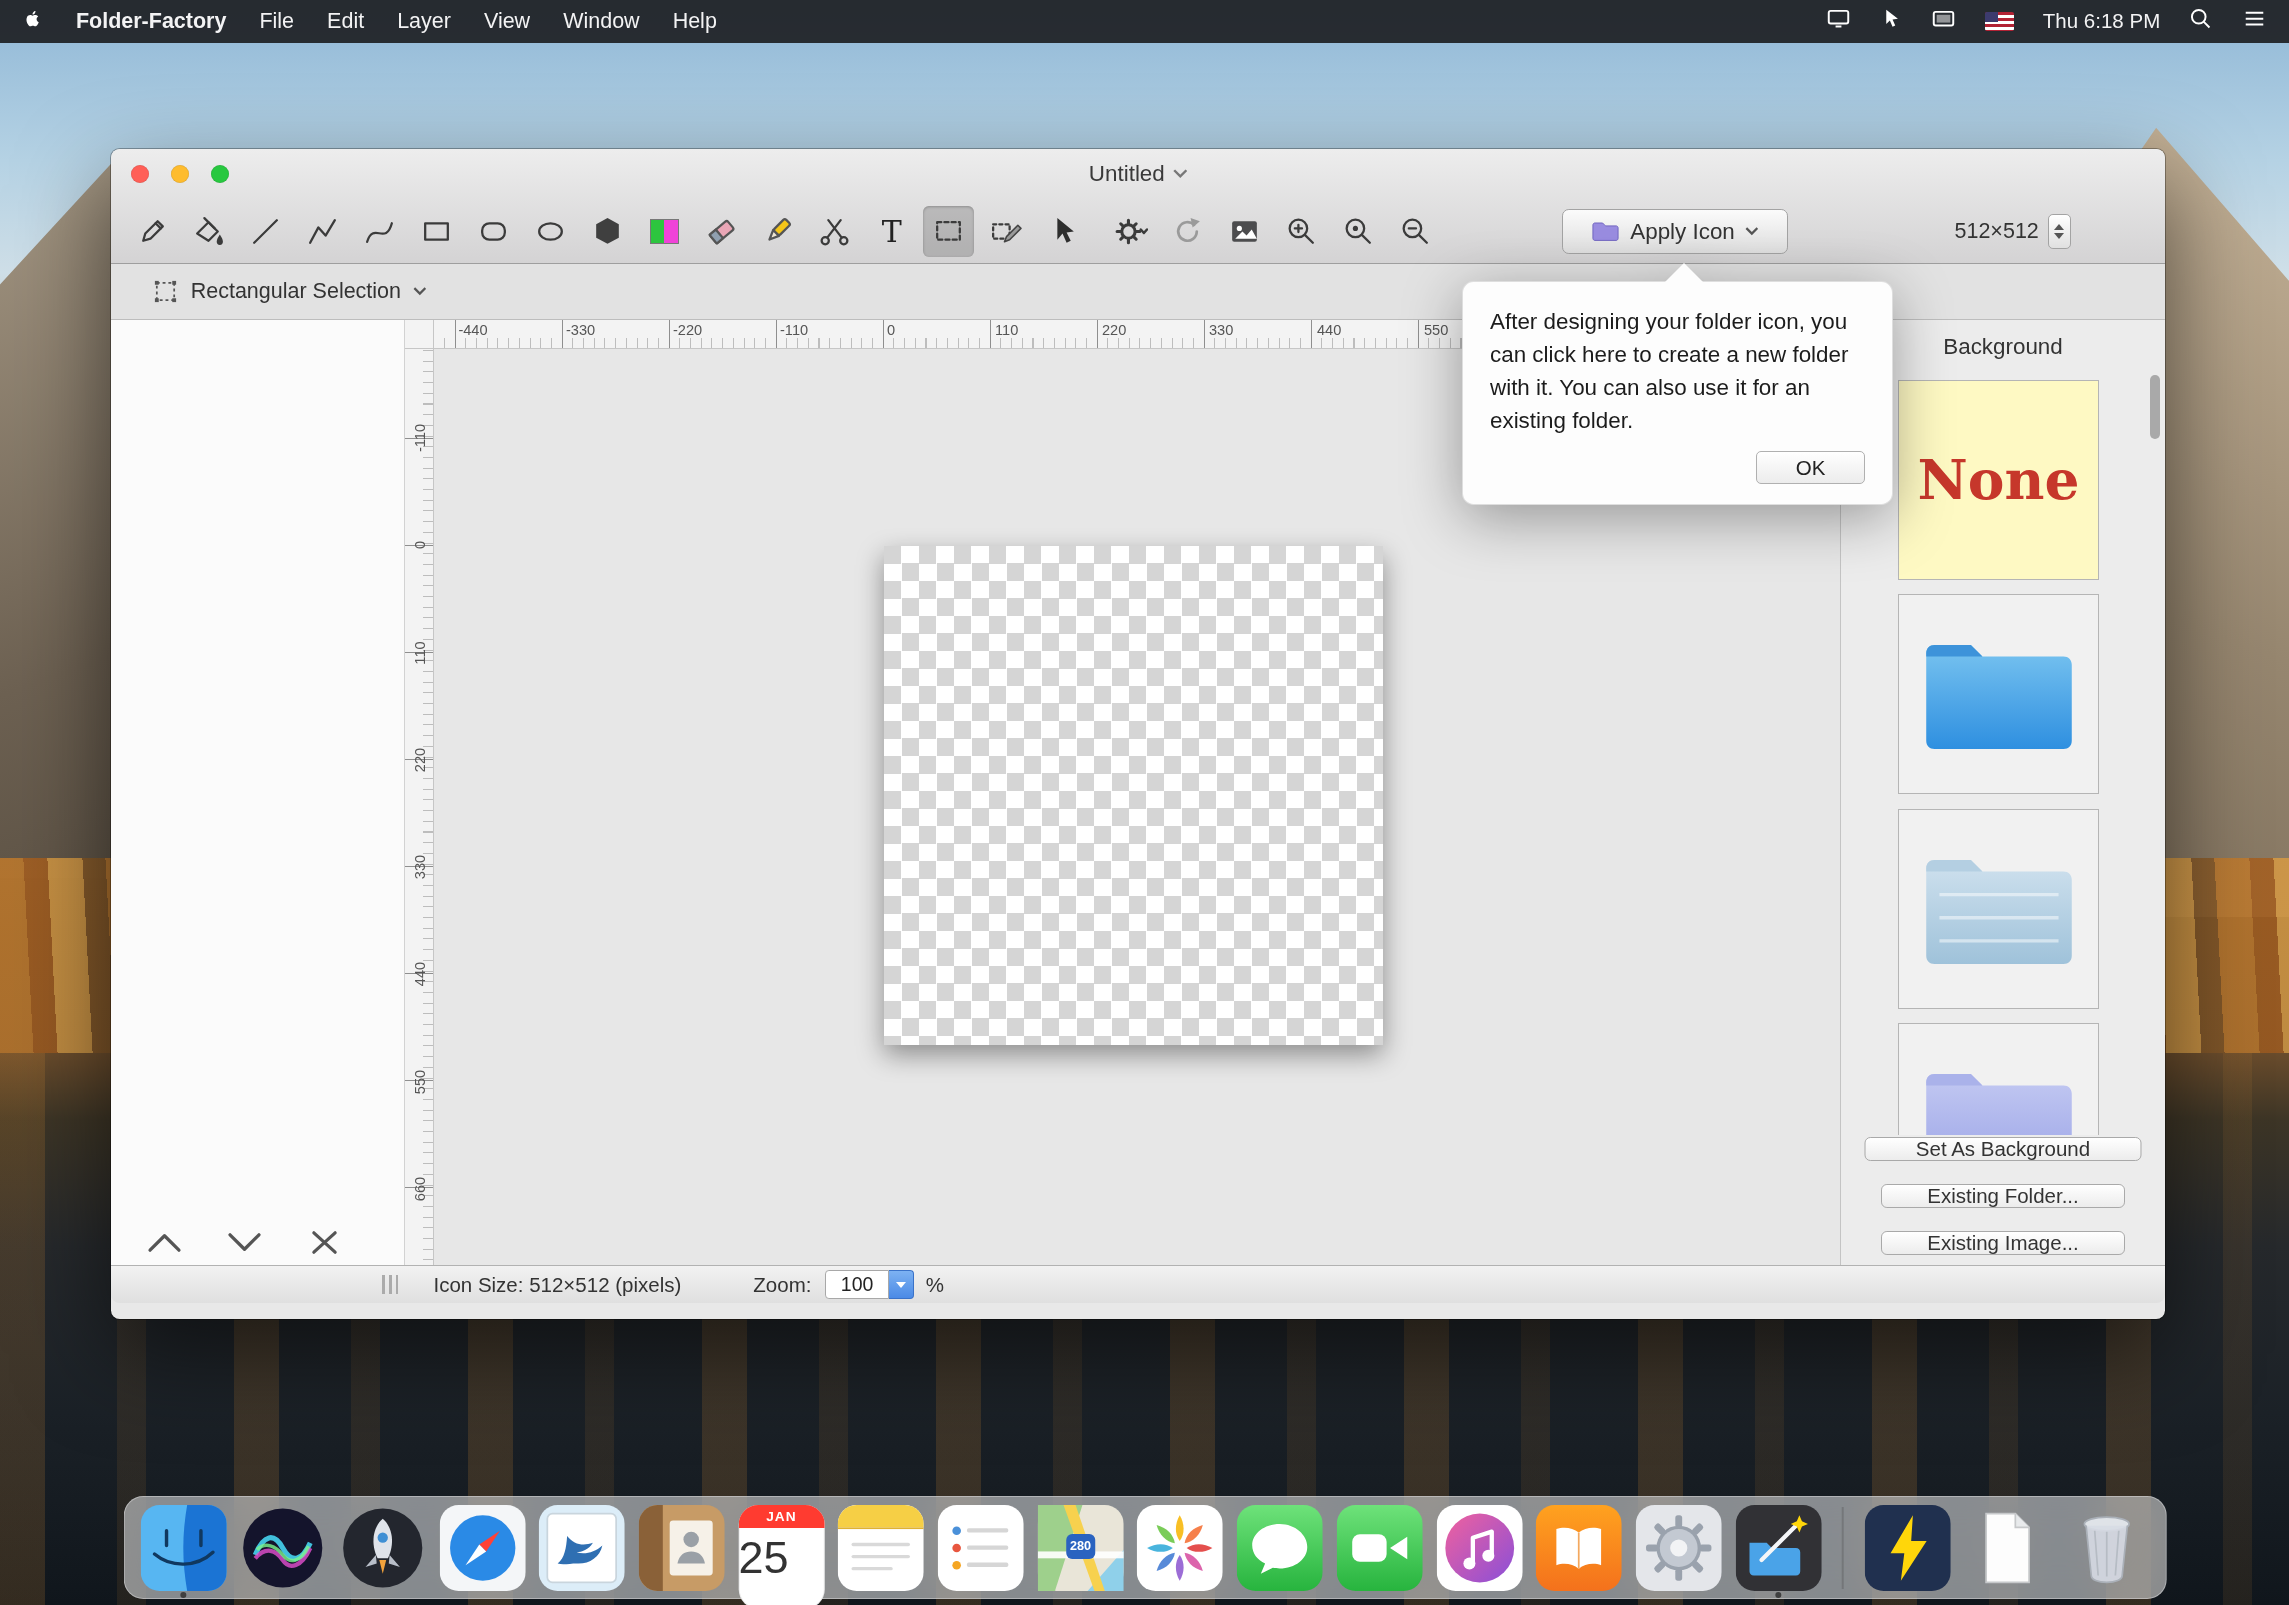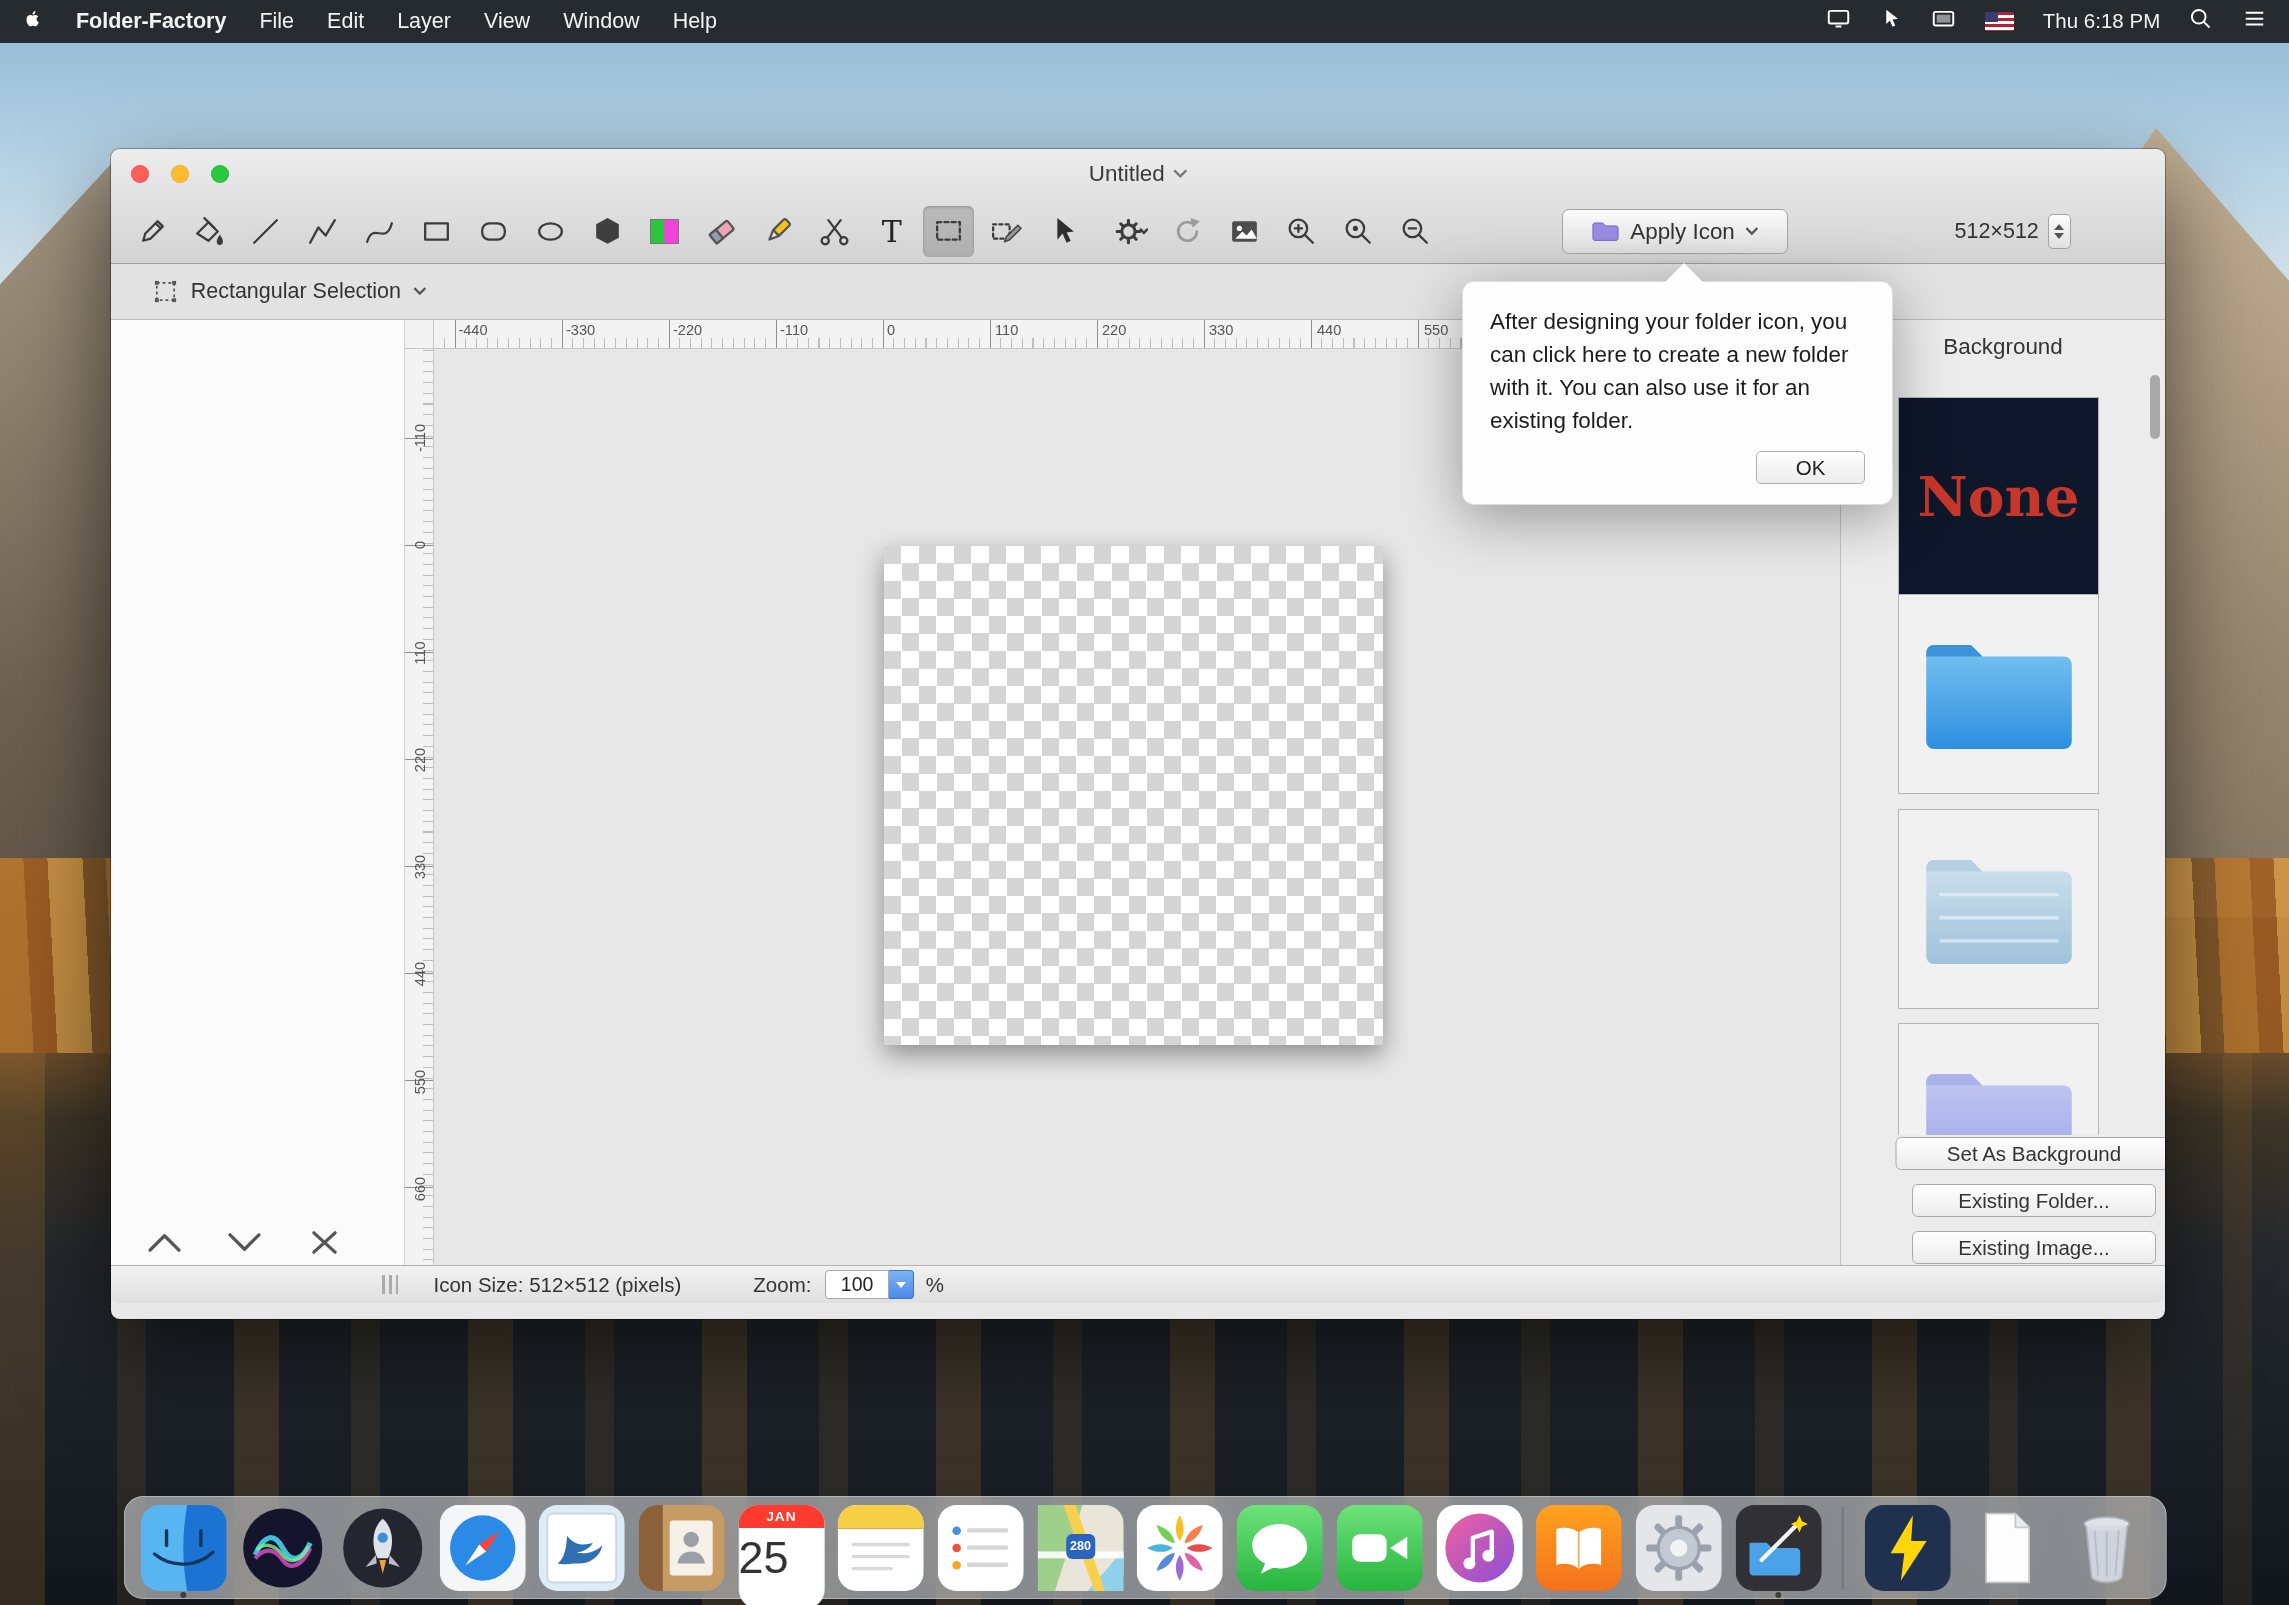--- a/index.html
+++ b/index.html
@@ -80,25 +80,25 @@
     background:repeating-conic-gradient(#ffffff 0% 25%,#d5d5d5 0% 50%);background-size:35px 35px;
     box-shadow:0 9.8px 25px rgba(0,0,0,.40);}
 
   
   .bg-panel{position:absolute;right:0;top:0;bottom:0;width:325px;background:#ececec;border-left:1px solid #c4c4c4;}
   .bg-title{text-align:center;font-size:22.4px;color:#333;padding-top:13.7px;}
   .bg-list{position:absolute;top:47px;left:0;right:0;height:768px;overflow:hidden;}
   .bg-item{position:absolute;left:57px;width:201px;height:200px;background:#f1f1f1;border:1px solid #b5b5b5;
     display:flex;align-items:center;justify-content:center;}
   .bg-item svg{width:166px;height:129px;}
-  .none-tile{background:#0f172a;margin-top:17px;}
+  .none-tile{background:#fef9c3;}
   .none-text{font-family:"DejaVu Serif",serif;font-weight:bold;font-size:55px;color:#c6372b;}
   .bg-scroll{position:absolute;right:4.9px;top:55px;width:9.8px;height:64px;border-radius:4.9px;background:#a9a9a9;}
-  .bg-btn{position:absolute;left:50%;transform:translateX(-50%);height:33px;border:1px solid #a9a9a9;border-radius:5.9px;
-    background:linear-gradient(#ffffff,#ececec);font-size:20.5px;color:#333;display:flex;align-items:center;justify-content:center;margin-left:31px;}
+  .bg-btn{position:absolute;left:50%;transform:translateX(-50%);height:24px;border:1px solid #a9a9a9;border-radius:5.9px;
+    background:linear-gradient(#ffffff,#ececec);font-size:20.5px;color:#333;display:flex;align-items:center;justify-content:center;}
 
   
   .status-bar{position:absolute;left:0;right:0;bottom:16px;height:38px;border-top:1px solid #b2b2b2;border-radius:0 0 8.8px 8.8px;
     background:linear-gradient(#f2f2f2,#dfdfdf);display:flex;align-items:center;font-size:20.5px;color:#333;}
   .grip{margin-left:271px;display:flex;gap:3.9px;}
   .grip i{display:block;width:2.9px;height:19.5px;background:#ababab;}
   .zoom-input{width:64px;height:29px;border:1px solid #a8a8a8;border-radius:3.9px 0 0 3.9px;font-size:19.5px;text-align:center;
     font-family:"Liberation Sans",sans-serif;color:#222;background:#fff;}
   .zoom-drop{width:25px;height:29px;border:1px solid #3a72c8;border-left:none;border-radius:0 3.9px 3.9px 0;
     background:linear-gradient(#7db2f2,#4b8ae6);display:flex;align-items:center;justify-content:center;}

